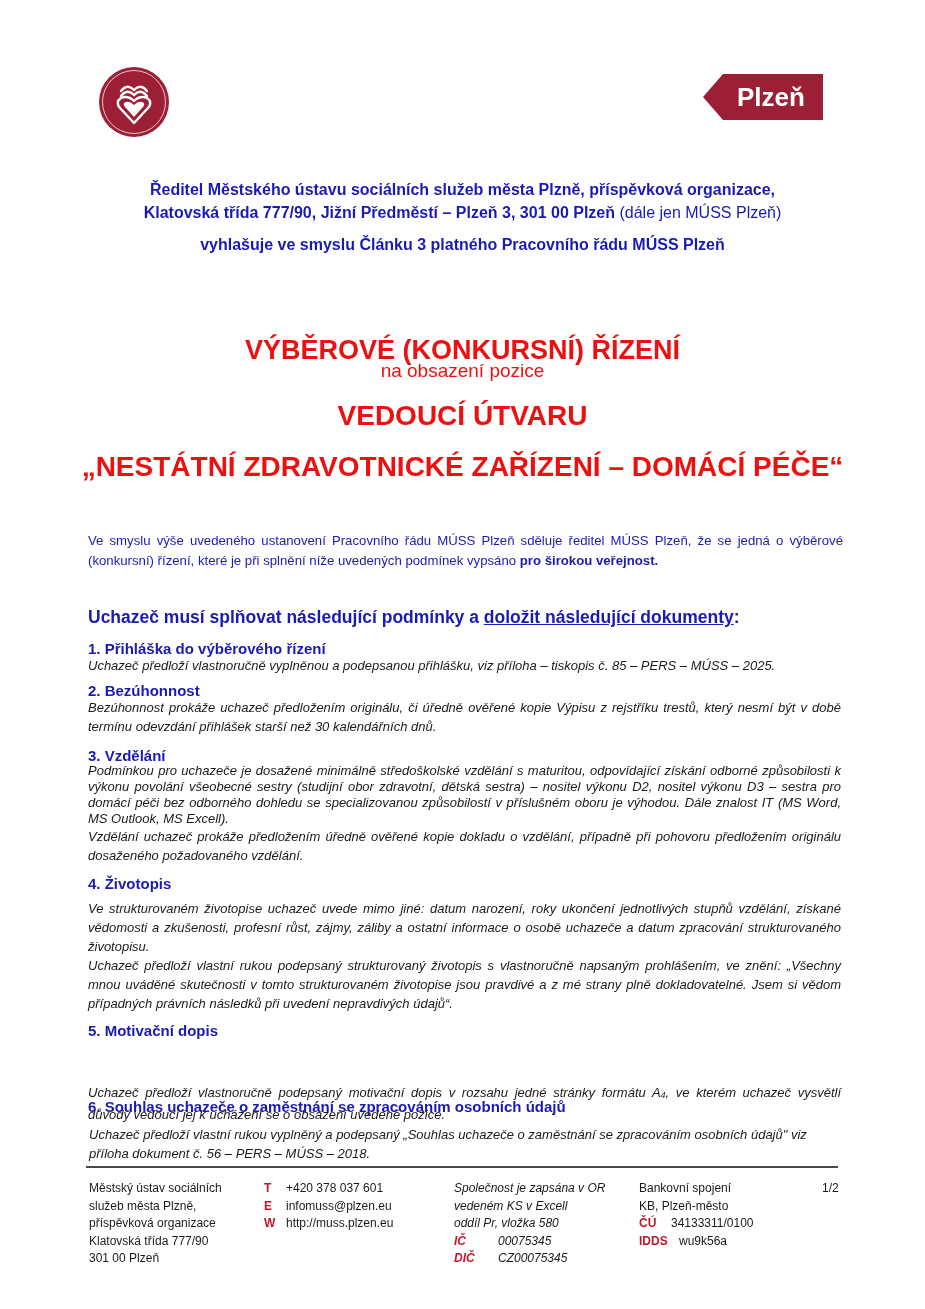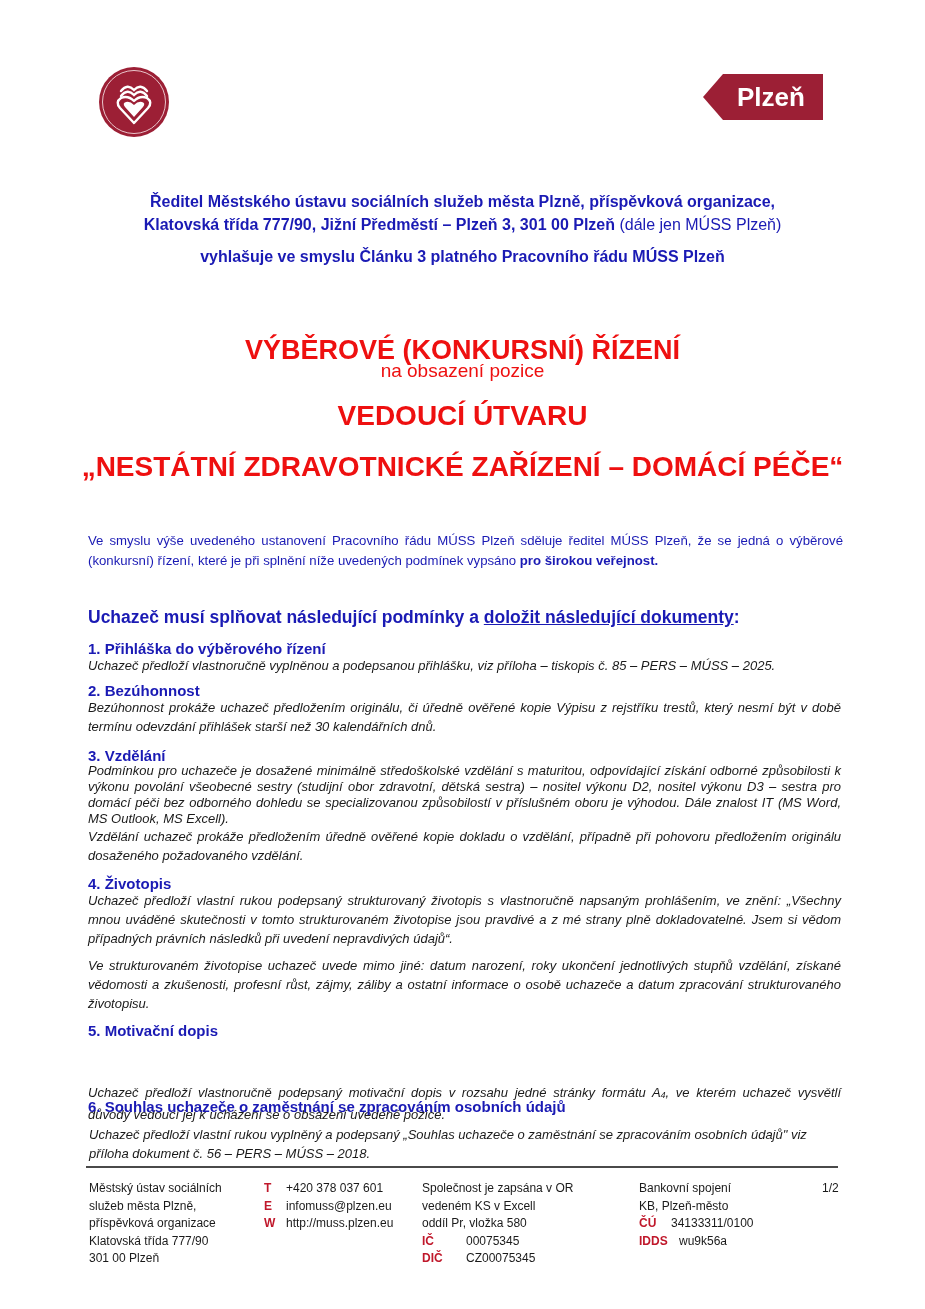--- a/index.html
+++ b/index.html
@@ -5,21 +5,21 @@
     * { box-sizing: border-box; margin: 0; padding: 0; }
     html, body { width: 925px; height: 1309px; background: #ffffff; }
     body { position: relative; font-family: "Liberation Sans", sans-serif; color: #1a1a1a; overflow: hidden; }
 
     .logo-emblem { position: absolute; left: 98px; top: 66px; width: 72px; height: 72px; }
     .brand { position: absolute; left: 485px; top: 68px; width: 340px; height: 60px; }
     .brand-text { position: absolute; left: 0; top: 2px; width: 214px; text-align: right; color: #9c1f35; font-size: 22px; line-height: 26px; letter-spacing: 0.1px; }
     .brand-badge { position: absolute; left: 218px; top: 6px; width: 120px; height: 60px; }
     .brand-badge svg { position: absolute; left: 0; top: 0; }
     .brand-badge span { position: absolute; left: 34px; top: 7px; color: #ffffff; font-weight: bold; font-size: 26px; line-height: 32px; }
-    .intro { position: absolute; left: 90px; width: 745px; text-align: center; font-size: 16px; font-weight: bold; color: #1a1ab4; line-height: 23px; margin-top: 12px; }
+    .intro { position: absolute; left: 90px; width: 745px; text-align: center; font-size: 16px; font-weight: bold; color: #1a1ab4; line-height: 23px; }
     .intro .normal { font-weight: normal; }
 
     .red-title { position: absolute; left: 80px; width: 765px; text-align: center; color: #ee1010; font-weight: bold; }
     .t1 { top: 302px; font-size: 27px; line-height: 40px; margin-top: 28px; }
     .t2 { top: 358px; font-size: 19px; line-height: 26px; font-weight: normal; }
     .t3 { top: 398px; font-size: 28px; line-height: 36px; }
     .t4 { top: 448px; font-size: 28px; line-height: 37px; }
 
     .lead { position: absolute; left: 88px; top: 531px; width: 755px; font-size: 13.2px; line-height: 19.5px; color: #1a1ab4; text-align: justify; }
     .lead b { font-weight: bold; }
@@ -32,21 +32,21 @@
     .sec-body p { text-align: justify; }
     .sub { font-size: 9px; vertical-align: -1px; }
 
     .rule { position: absolute; left: 86px; top: 1166px; width: 752px; height: 2px; background: #4a4a4a; }
 
     .foot { position: absolute; top: 1180px; font-size: 12px; line-height: 17.5px; color: #1a1a1a; }
     .foot .lbl { color: #c0182b; font-weight: bold; display: inline-block; }
     .f1 { left: 89px; width: 160px; }
     .f2 { left: 264px; width: 160px; }
     .f2 .lbl { width: 22px; }
-    .f3 { left: 422px; width: 200px; }
+    .f3 { left: 454px; width: 200px; font-style: italic; }
     .f3 .lbl { width: 44px; }
     .f4 { left: 639px; width: 160px; }
     .f4 .lbl.cu { width: 32px; }
     .f4 .lbl.id { width: 40px; }
     .f5 { left: 822px; width: 30px; }
   </style>
 </head>
 <body>
 
 <div class="logo-emblem">
@@ -99,22 +99,22 @@
 </div>
 
 <div class="sec-title" style="top:746px;">3.  Vzdělání</div>
 <div class="sec-body" style="top:763px; line-height:16px;">
   <p>Podmínkou pro uchazeče je dosažené minimálně středoškolské vzdělání s maturitou, odpovídající získání odborné způsobilosti k výkonu povolání všeobecné sestry (studijní obor zdravotní, dětská sestra) – nositel výkonu D2, nositel výkonu D3 – sestra pro domácí péči bez odborného dohledu se specializovanou způsobilostí v příslušném oboru je výhodou. Dále znalost IT (MS Word, MS Outlook, MS Excell).</p>
   <p style="line-height:19px;">Vzdělání uchazeč prokáže předložením úředně ověřené kopie dokladu o vzdělání, případně při pohovoru předložením originálu dosaženého požadovaného vzdělání.</p>
 </div>
 
 <div class="sec-title" style="top:874px;">4.  Životopis</div>
 <div class="sec-body" style="top:891px;">
+  <p style="margin-top:8px;">Ve strukturovaném životopise uchazeč uvede mimo jiné: datum narození, roky ukončení jednotlivých stupňů vzdělání, získané vědomosti a zkušenosti, profesní růst, zájmy, záliby a ostatní informace o osobě uchazeče a datum zpracování strukturovaného životopisu.</p>
   <p>Uchazeč předloží vlastní rukou podepsaný strukturovaný životopis s vlastnoručně napsaným prohlášením, ve znění: „Všechny mnou uváděné skutečnosti v tomto strukturovaném životopise jsou pravdivé a z mé strany plně dokladovatelné. Jsem si vědom případných právních následků při uvedení nepravdivých údajů“.</p>
-  <p style="margin-top:8px;">Ve strukturovaném životopise uchazeč uvede mimo jiné: datum narození, roky ukončení jednotlivých stupňů vzdělání, získané vědomosti a zkušenosti, profesní růst, zájmy, záliby a ostatní informace o osobě uchazeče a datum zpracování strukturovaného životopisu.</p>
 </div>
 
 <div class="sec-title" style="top:1021px;">5. Motivační dopis</div>
 <div class="sec-body" style="top:1049px;margin-top:34px;">
   <p><span>Uchazeč předloží vlastnoručně podepsaný motivační dopis v rozsahu jedné stránky formátu A</span><span class="sub">4</span><span>, ve kterém uchazeč vysvětlí důvody vedoucí jej k ucházení se o obsazení uvedené pozice.</span></p>
 </div>
 
 <div class="sec-title" style="top:1097px;">6. Souhlas uchazeče o zaměstnání se zpracováním osobních údajů</div>
 <div class="sec-body" style="top:1125px; left:89px;">
   <p style="text-align:left;">Uchazeč předloží vlastní rukou vyplněný a podepsaný „Souhlas uchazeče o zaměstnání se zpracováním osobních údajů" viz příloha dokument č. 56 – PERS – MÚSS – 2018.</p>

